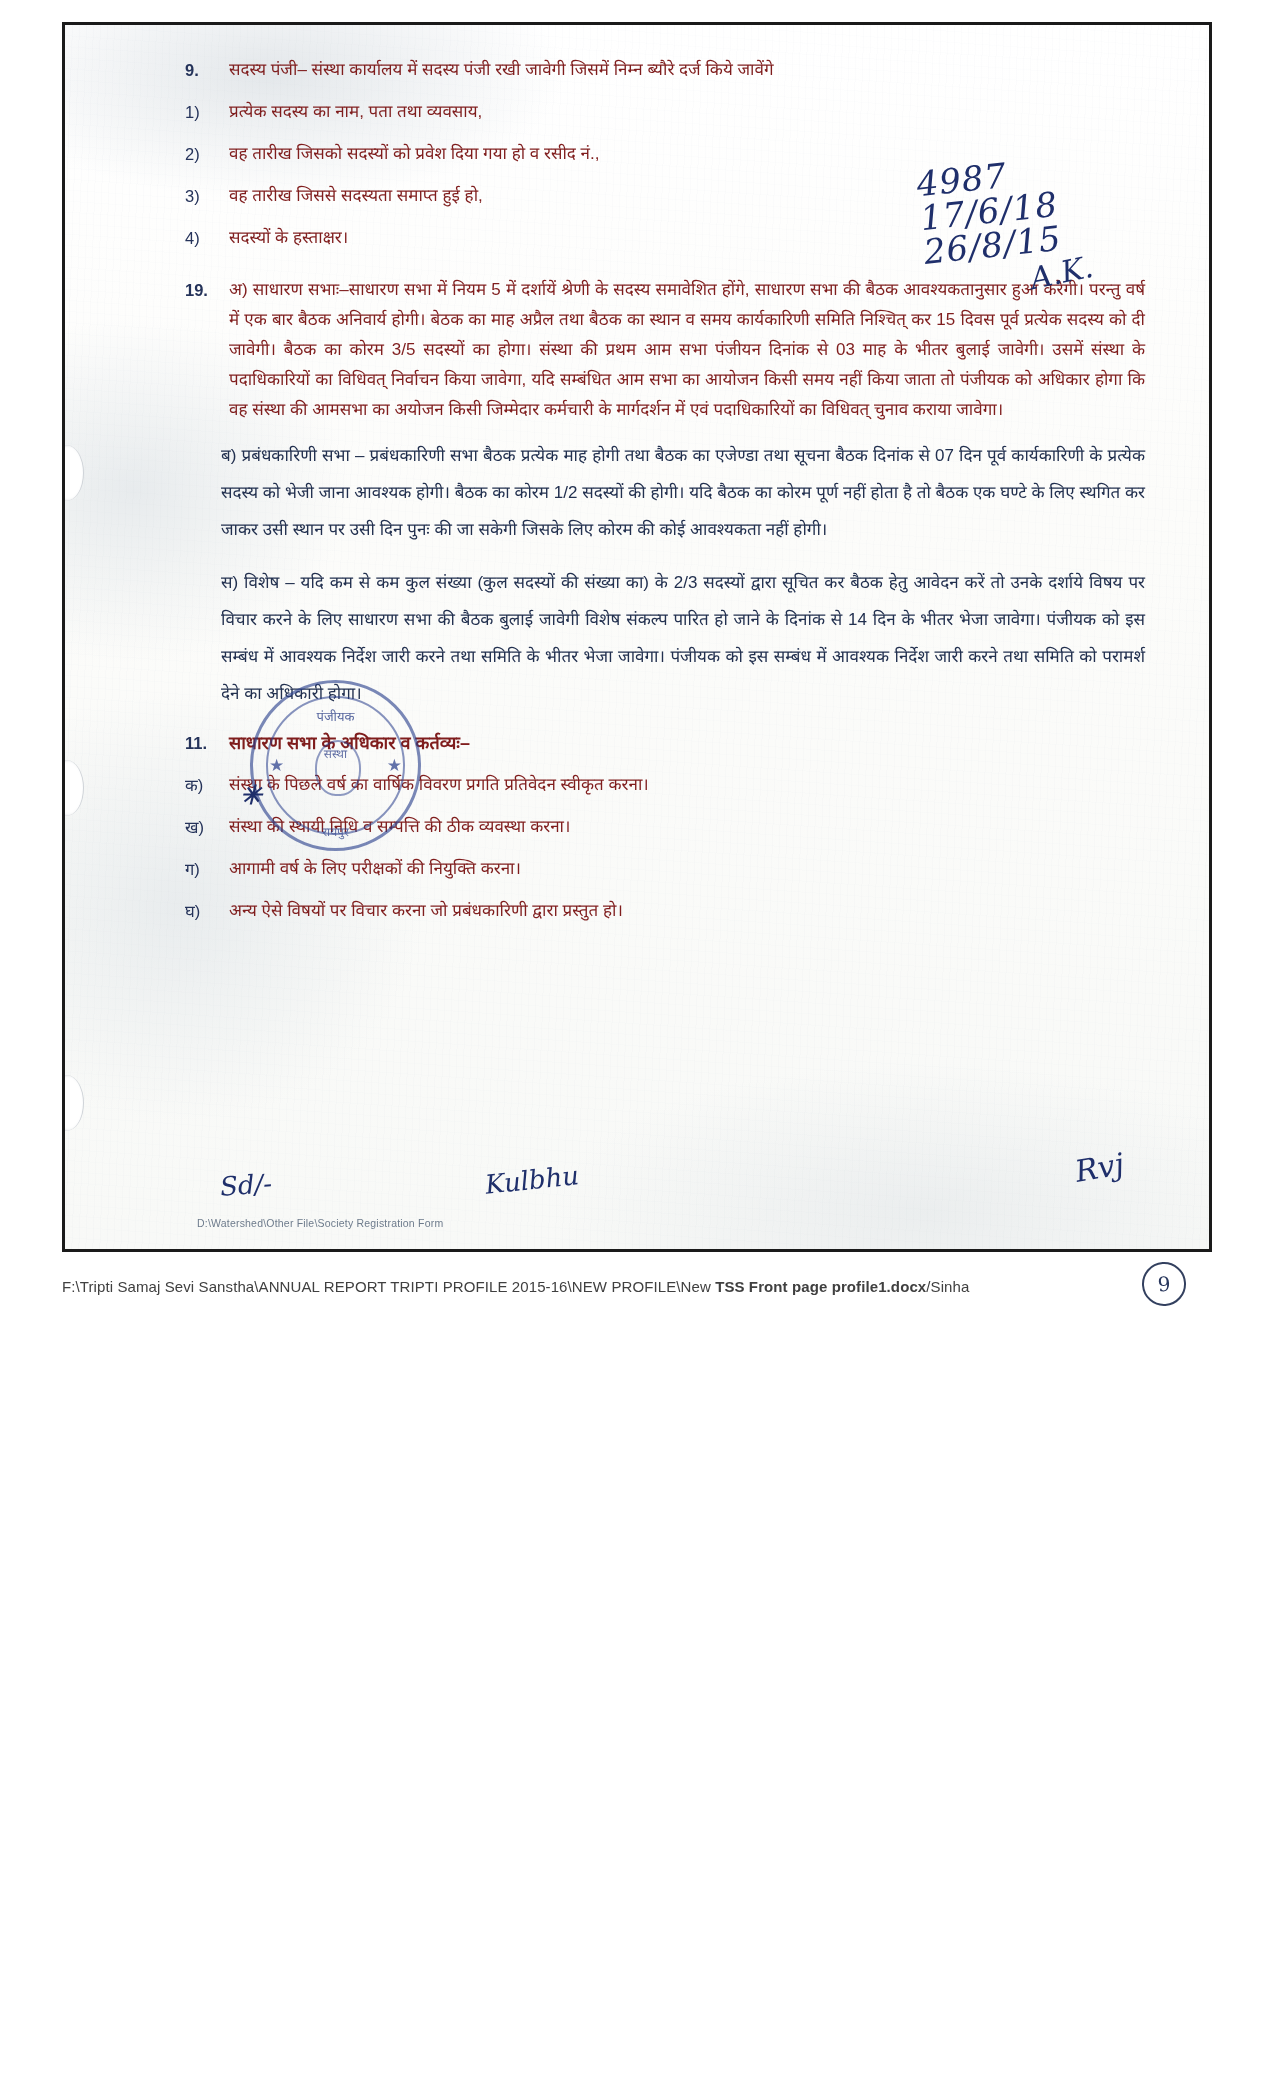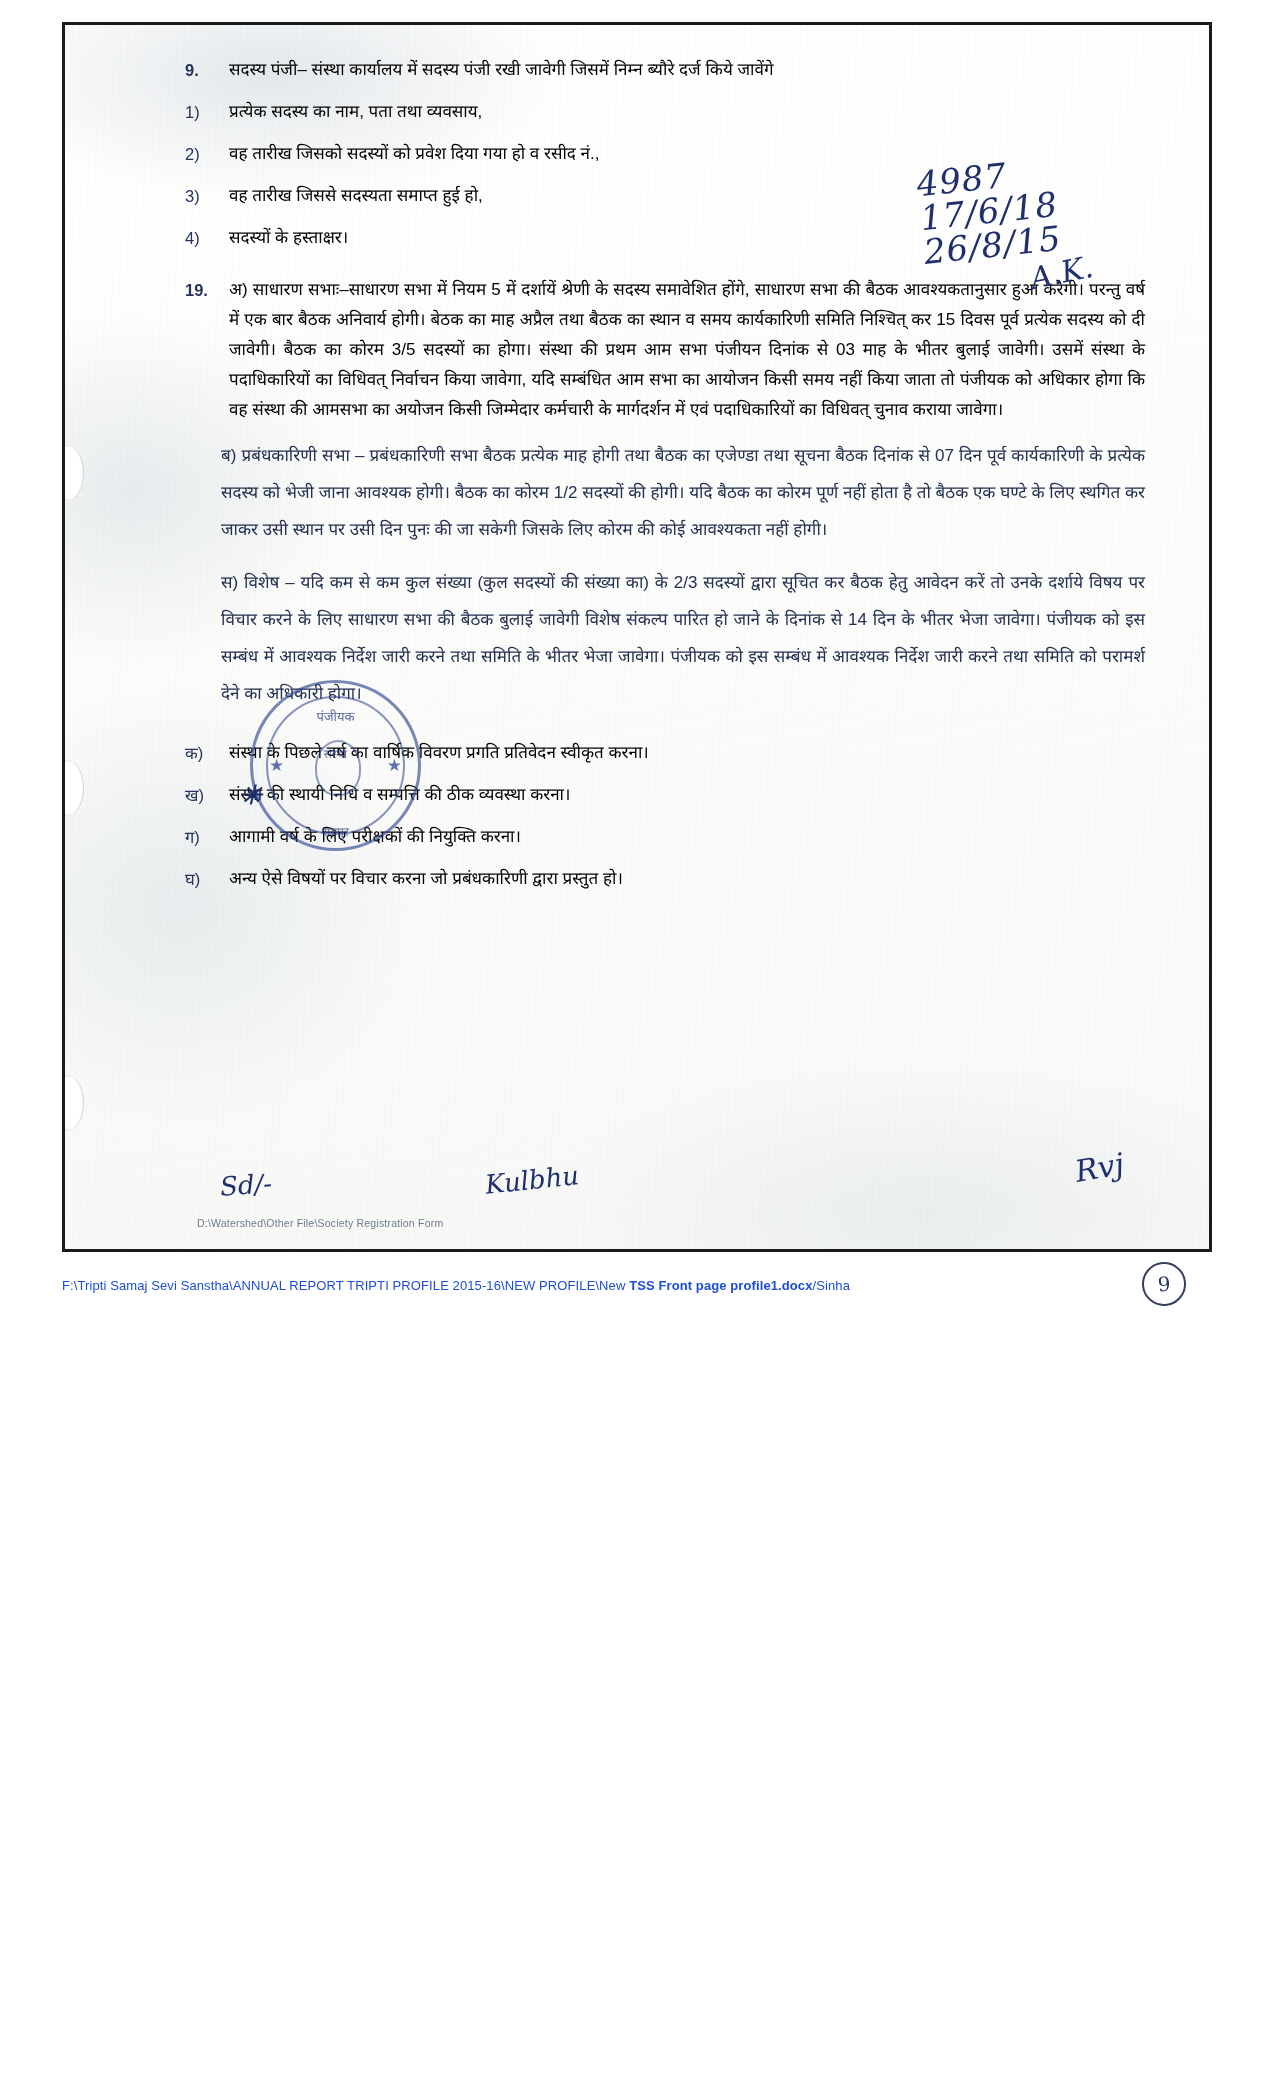--- a/index.html
+++ b/index.html
@@ -79,21 +79,21 @@
     flex: 0 0 44px;
     font-size: 16.5px;
     line-height: 30px;
     color: #25335a;
   }
   .marker.bold { font-weight: bold; }
   .txt {
     flex: 1;
     font-size: 17px;
     line-height: 30px;
-    color: #000000;
+    color: #7f1d1d;
     text-align: justify;
   }
   .txt.heading { font-weight: bold; font-size: 18px; }
   .para {
     font-size: 17px;
     line-height: 37px;
     color: #22304f;
     text-align: justify;
     margin: 0 0 6px 0;
   }
@@ -224,22 +224,22 @@
     color: #6d7b8c;
     letter-spacing: .2px;
   }
 
   
   .page-footer {
     position: absolute;
     left: 62px;
     top: 1278px;
     width: 1160px;
-    font-size: 13px;
-    color: #1d4ed8;
+    font-size: 15px;
+    color: #404040;
     letter-spacing: .1px;
   }
   .page-footer .emphasis { font-weight: bold; }
   .page-number-circle {
     position: absolute;
     left: 1142px;
     top: 1262px;
     width: 40px;
     height: 40px;
     border: 2px solid #33405f;
@@ -309,20 +309,24 @@
     <div class="gap-sm"></div>
 
     <p class="para indent">ब) प्रबंधकारिणी सभा – प्रबंधकारिणी सभा बैठक प्रत्येक माह होगी तथा बैठक का एजेण्डा तथा सूचना बैठक दिनांक से 07 दिन पूर्व कार्यकारिणी के प्रत्येक सदस्य को भेजी जाना आवश्यक होगी। बैठक का कोरम 1/2 सदस्यों की होगी। यदि बैठक का कोरम पूर्ण नहीं होता है तो बैठक एक घण्टे के लिए स्थगित कर जाकर उसी स्थान पर उसी दिन पुनः की जा सकेगी जिसके लिए कोरम की कोई आवश्यकता नहीं होगी।</p>
 
     <div class="gap-sm"></div>
 
     <p class="para indent">स) विशेष – यदि कम से कम कुल संख्या (कुल सदस्यों की संख्या का) के 2/3 सदस्यों द्वारा सूचित कर बैठक हेतु आवेदन करें तो उनके दर्शाये विषय पर विचार करने के लिए साधारण सभा की बैठक बुलाई जावेगी विशेष संकल्प पारित हो जाने के दिनांक से 14 दिन के भीतर भेजा जावेगा। पंजीयक को इस सम्बंध में आवश्यक निर्देश जारी करने तथा समिति के भीतर भेजा जावेगा। पंजीयक को इस सम्बंध में आवश्यक निर्देश जारी करने तथा समिति को परामर्श देने का अधिकारी होगा।</p>
 
     <div class="gap-sm"></div>
 
+    <div class="line-row">
+      <div class="marker bold">11.</div>
+      <div class="txt heading">साधारण सभा के अधिकार व कर्तव्यः–</div>
+    </div>
 
     <div class="gap-sm"></div>
 
     <div class="line-row">
       <div class="marker">क)</div>
       <div class="txt">संस्था के पिछले वर्ष का वार्षिक विवरण प्रगति प्रतिवेदन स्वीकृत करना।</div>
     </div>
 
     <div class="gap-sm"></div>
 

